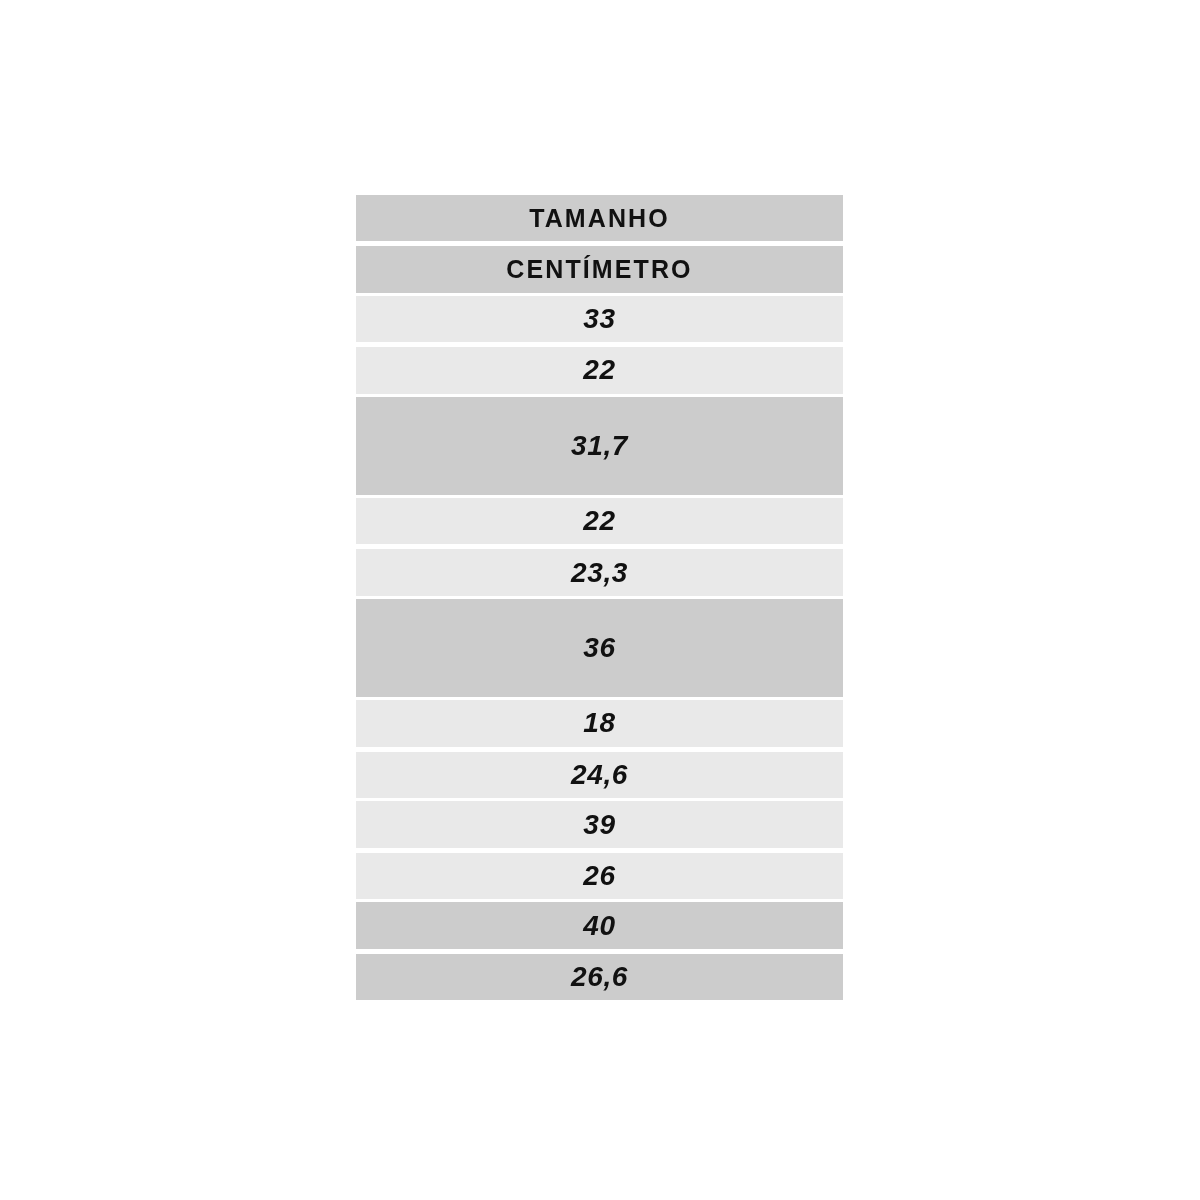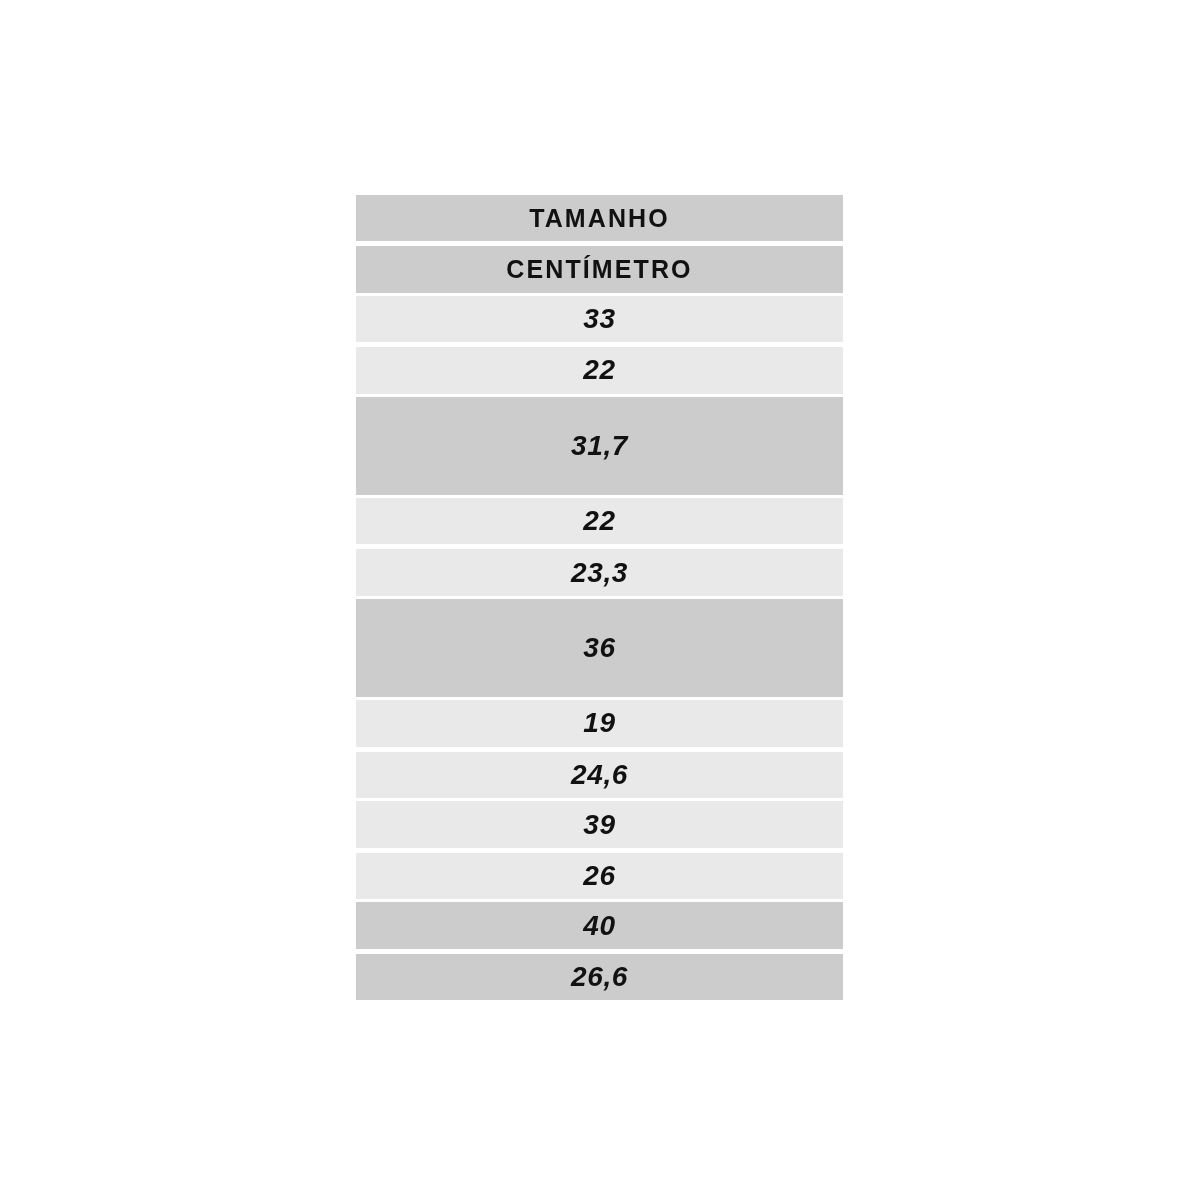--- a/index.html
+++ b/index.html
@@ -98,21 +98,21 @@
     <div class="table-row row-body row-light">
       <div class="cell">22</div>
       <div class="cell">23,3</div>
     </div>
 
     <div class="table-row row-body row-dark">
       <div class="cell">36</div>
     </div>
 
     <div class="table-row row-body row-light">
-      <div class="cell">19</div>
+      <div class="cell">18</div>
       <div class="cell">24,6</div>
     </div>
 
 
     <div class="table-row row-body row-light">
       <div class="cell">39</div>
       <div class="cell">26</div>
     </div>
 
     <div class="table-row row-body row-dark">

